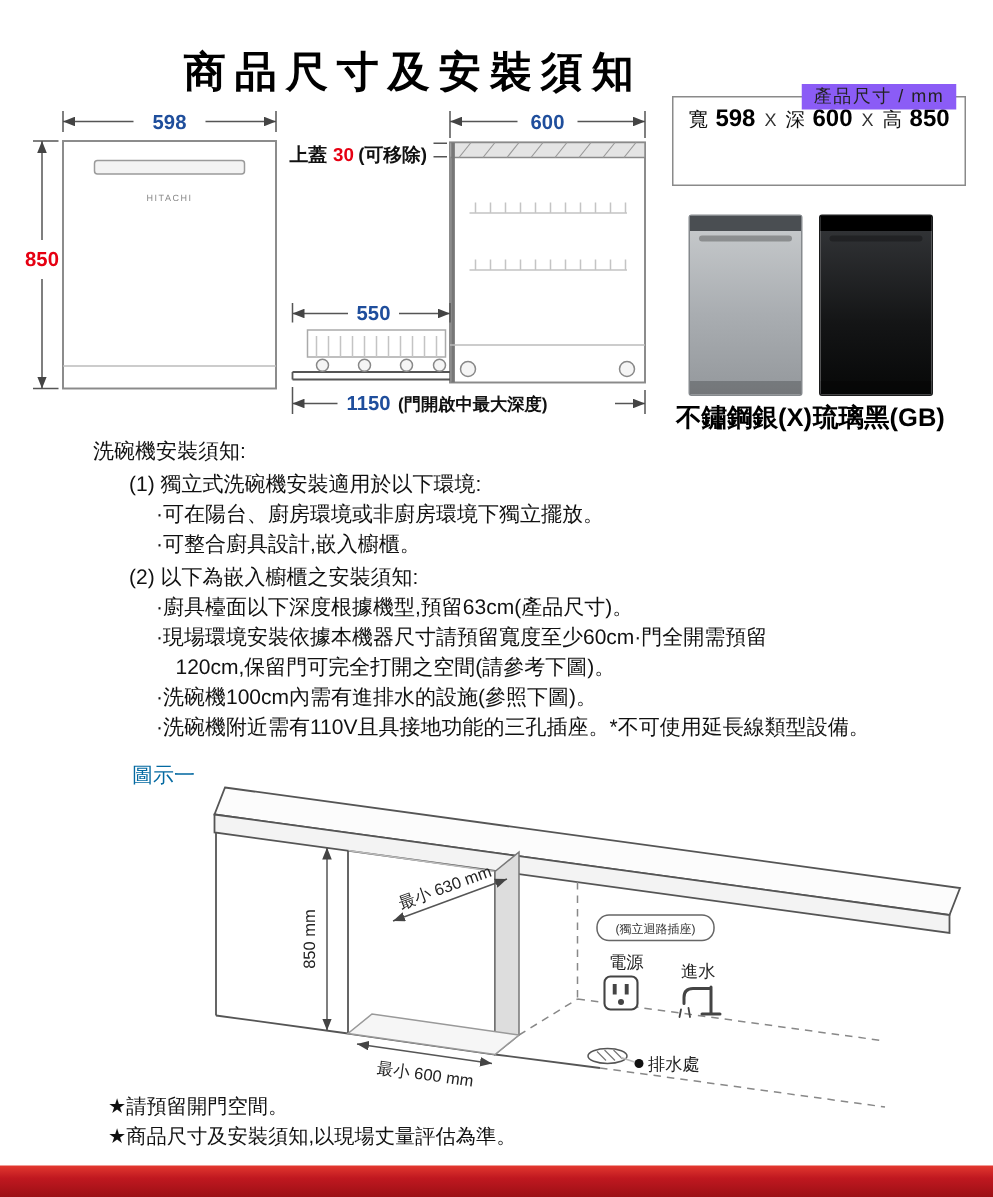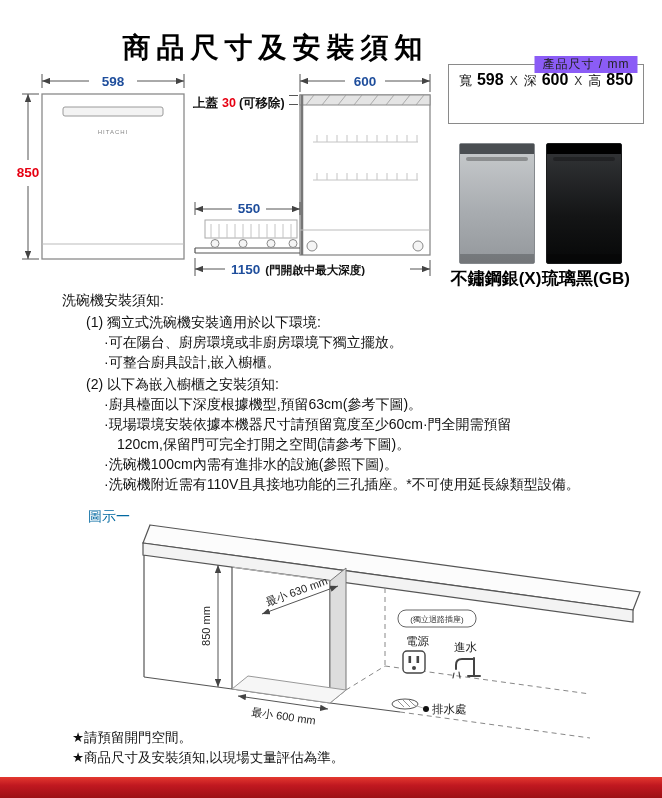--- a/index.html
+++ b/index.html
@@ -188,21 +188,21 @@
   </div>
   <div class="finish-label fl-silver">不鏽鋼銀(X)</div>
   <div class="finish-label fl-black">琉璃黑(GB)</div>
 
   <div class="install">
     <div>洗碗機安裝須知:</div>
     <div class="ttl">(1) 獨立式洗碗機安裝適用於以下環境:</div>
     <div class="bullet">·可在陽台、廚房環境或非廚房環境下獨立擺放。</div>
     <div class="bullet">·可整合廚具設計,嵌入櫥櫃。</div>
     <div class="ttl">(2) 以下為嵌入櫥櫃之安裝須知:</div>
-    <div class="bullet">·廚具檯面以下深度根據機型,預留63cm(參考下圖)。</div>
+    <div class="bullet">·廚具檯面以下深度根據機型,預留63cm(產品尺寸)。</div>
     <div class="bullet">·現場環境安裝依據本機器尺寸請預留寬度至少60cm·門全開需預留</div>
     <div class="cont">120cm,保留門可完全打開之空間(請參考下圖)。</div>
     <div class="bullet">·洗碗機100cm內需有進排水的設施(參照下圖)。</div>
     <div class="bullet">·洗碗機附近需有110V且具接地功能的三孔插座。*不可使用延長線類型設備。</div>
   </div>
 
   <span class="fig-label">圖示一</span>
 
   <svg class="abs" style="left:70px;top:498px;" width="575" height="245" viewBox="0 0 575 245">
 

